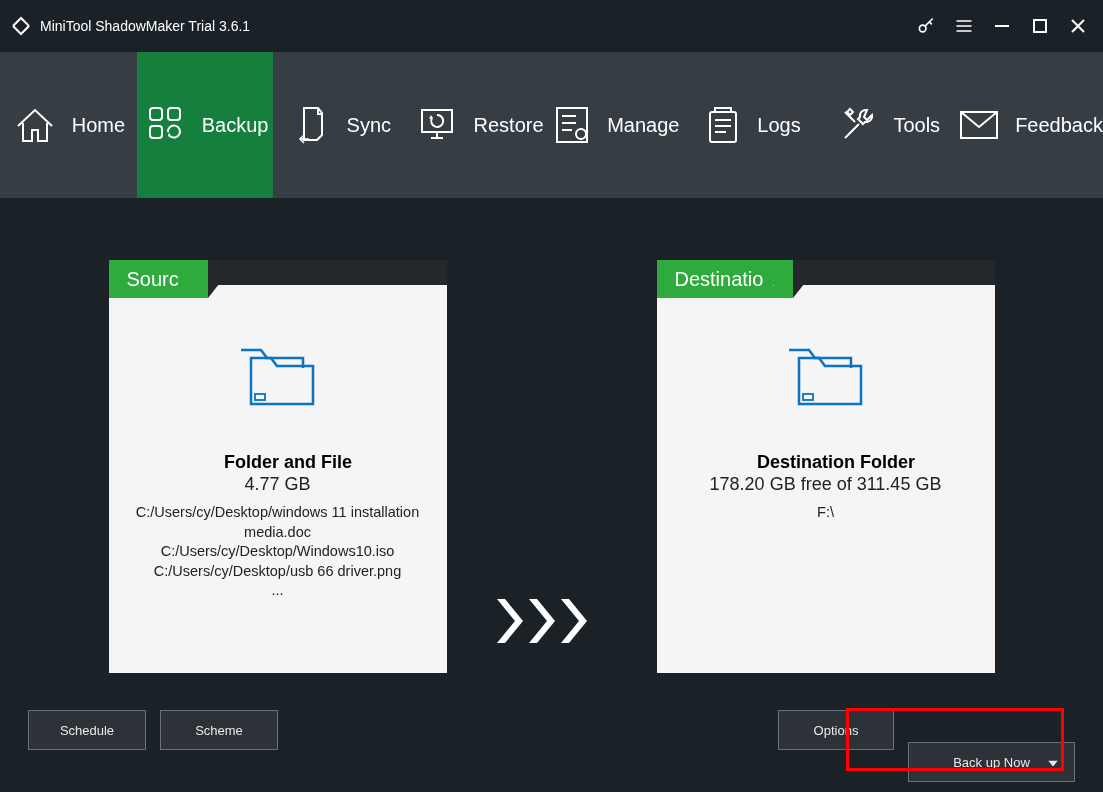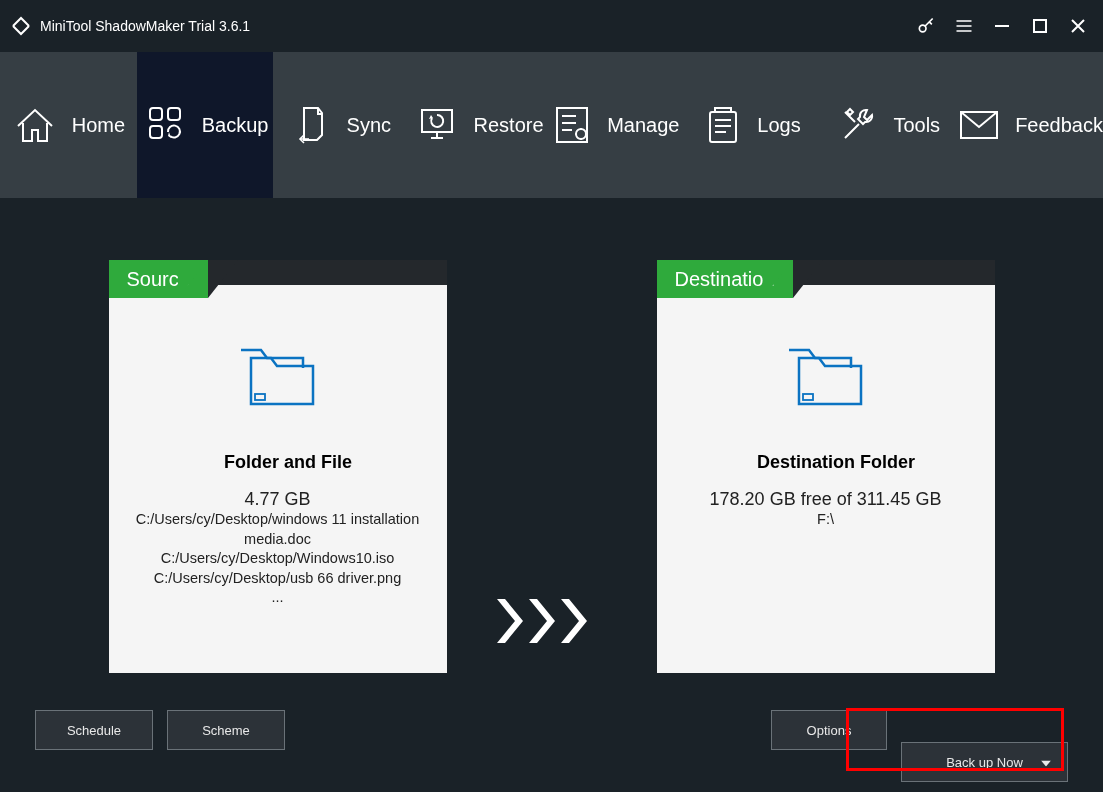--- a/index.html
+++ b/index.html
@@ -4,38 +4,38 @@
   <style>
     * { margin:0; padding:0; box-sizing:border-box; font-family:"Segoe UI",Arial,sans-serif; }
     body { width:1103px; height:792px; background:#1a2228; overflow:hidden; }
     .titlebar { height:52px; background:#1a2228; display:flex; align-items:center; padding:0 6px 0 10px; }
     .logo-ico { width:22px; height:22px; display:flex; align-items:center; justify-content:center; margin-right:8px; }
     .title { color:#fff; font-size:14px; font-weight:500; }
     .title-right { margin-left:auto; display:flex; align-items:center; }
     .tbtn { width:38px; height:38px; display:flex; align-items:center; justify-content:center; cursor:pointer; color:#fff; }
     .navbar { height:146px; background:#363e44; display:flex; }
     .navitem { flex:1; display:flex; flex-direction:row; align-items:center; justify-content:center; gap:14px; cursor:pointer; color:#fff; }
-    .navitem.active { background:#0f172a; }
+    .navitem.active { background:#15803d; }
     .navicon { height:42px; display:flex; align-items:center; justify-content:center; }
     .navlabel { font-size:20px; font-weight:400; }
     .workspace { position:relative; height:calc(100% - 38px - 146px); display:flex; align-items:flex-start; justify-content:center; gap:50px; padding-top:62px; }
     .card { width:338px; height:413px; background:#f5f5f5; position:relative; cursor:pointer; }
     .tab-hdr { position:absolute; top:0; left:0; height:38px; width:100%; display:flex; }
     .tab-green { background:#2faa3c; color:#fff; font-size:20px; padding:0 18px; display:flex; align-items:center; position:relative; }
     .tab-black { flex:1; position:relative; }
     .tab-black::before { content:""; position:absolute; inset:0 0 34% 0; background:#24282c; }
     .tab-black::after { content:""; position:absolute; left:-30px; top:0; width:0; height:0; border-bottom:38px solid transparent; border-left:30px solid #2faa3c; z-index:2; }
     .blacktri { position:absolute; left:0; top:0; width:0; height:0; border-top:38px solid #24282c; border-right:30px solid transparent; z-index:1; }
     .card-body { position:absolute; top:70px; left:0; right:0; bottom:0; display:flex; flex-direction:column; align-items:center; text-align:center; padding:0 14px; }
     .folder-ico { margin-top:10px; margin-bottom:36px; }
-    .card-title { font-size:18px; font-weight:700; color:#000; margin-bottom:16px;padding-left:21px; }
-    .card-size { font-size:18px; color:#222; margin-bottom:0;text-align:center; }
+    .card-title { font-size:18px; font-weight:700; color:#000; margin-bottom:1px;padding-left:21px; }
+    .card-size { font-size:18px; color:#222; margin-bottom:8px;text-align:center; }
     .card-lines { font-size:14.5px; color:#222; line-height:1.35; }
     .chevrons { align-self:center; margin-top:180px; }
-    .btnrow { position:absolute; left:0; right:0; bottom:24px; padding:0 35px; display:flex; gap:14px; }
+    .btnrow { position:absolute; left:0; right:0; bottom:24px; padding:0 28px; display:flex; gap:14px; }
     .spacer { flex:1; }
     .btn { height:40px; border:1px solid #6a7278; background:#2c3238; color:#e8e8e8; font-size:13px; display:flex; align-items:center; justify-content:center; cursor:pointer; }
     .btn.small { width:118px; }
     .btn.med { width:116px; }
     .btn.large { width:167px; position:relative;margin-top:32px; }
     .caret { position:absolute; right:16px; top:50%; transform:translateY(-50%); }
     .highlight { position:absolute; border:3px solid #ff0000; pointer-events:none; }
   </style>
 </head>
 <body>

